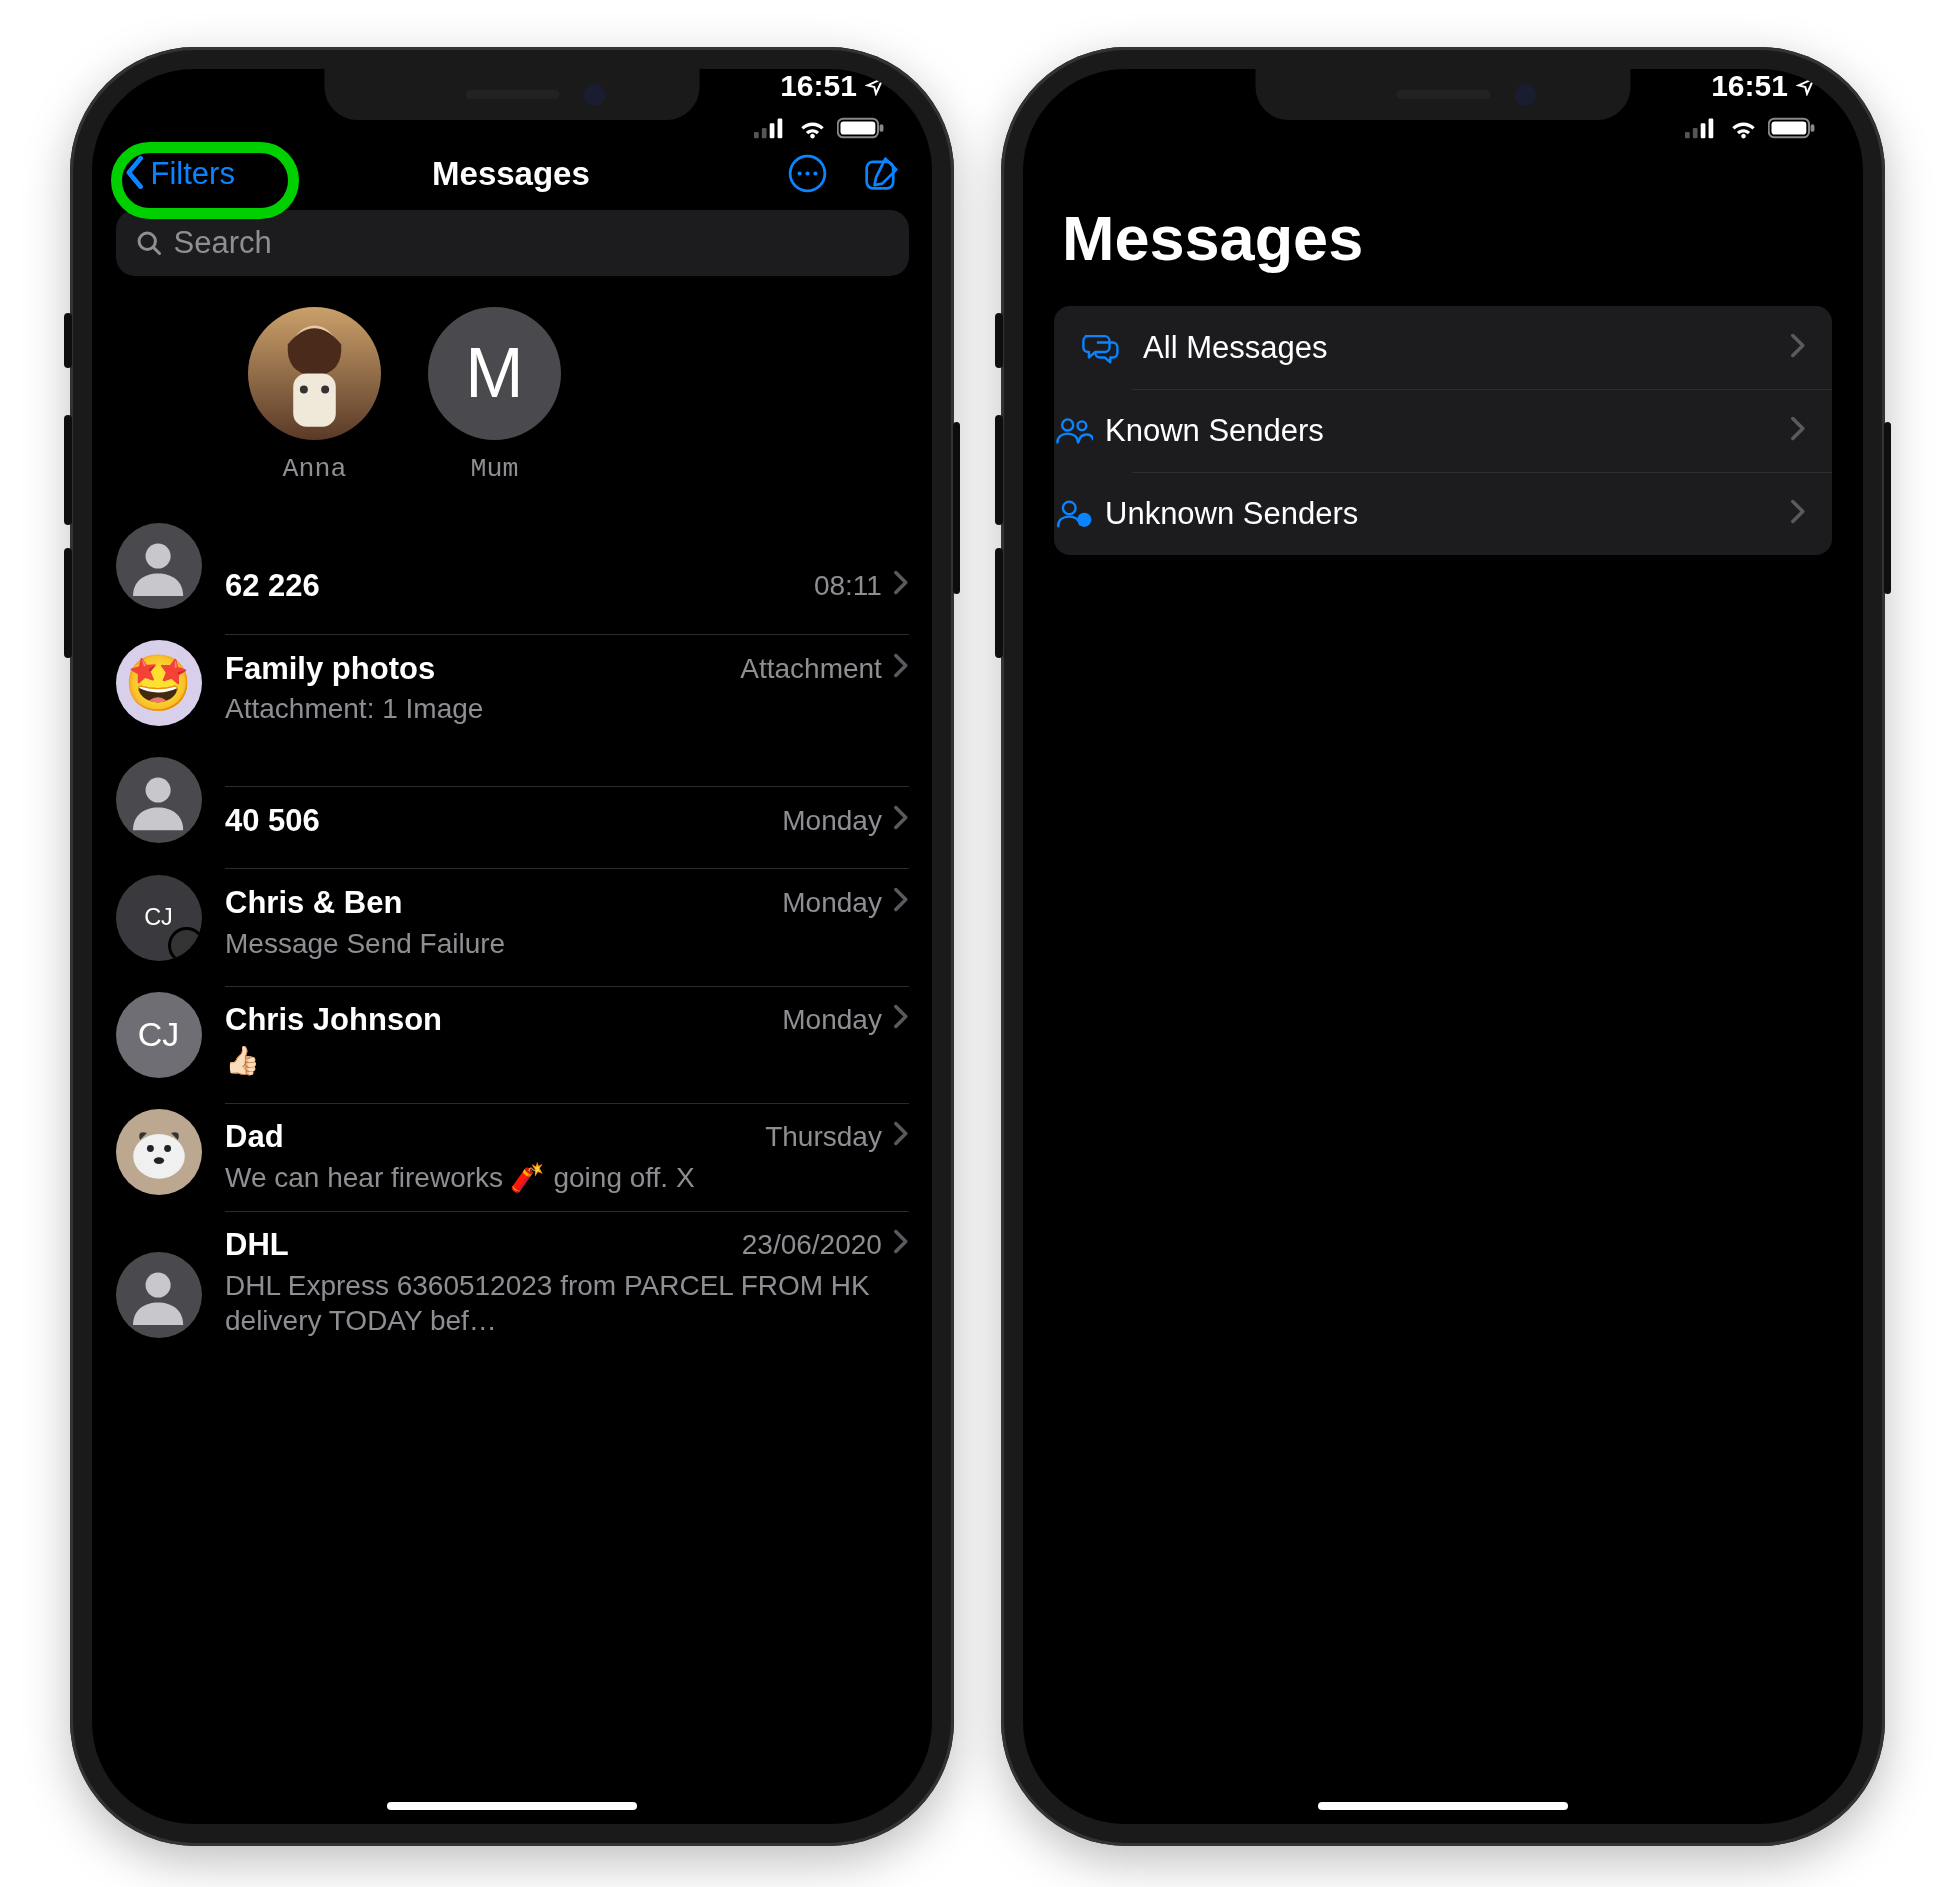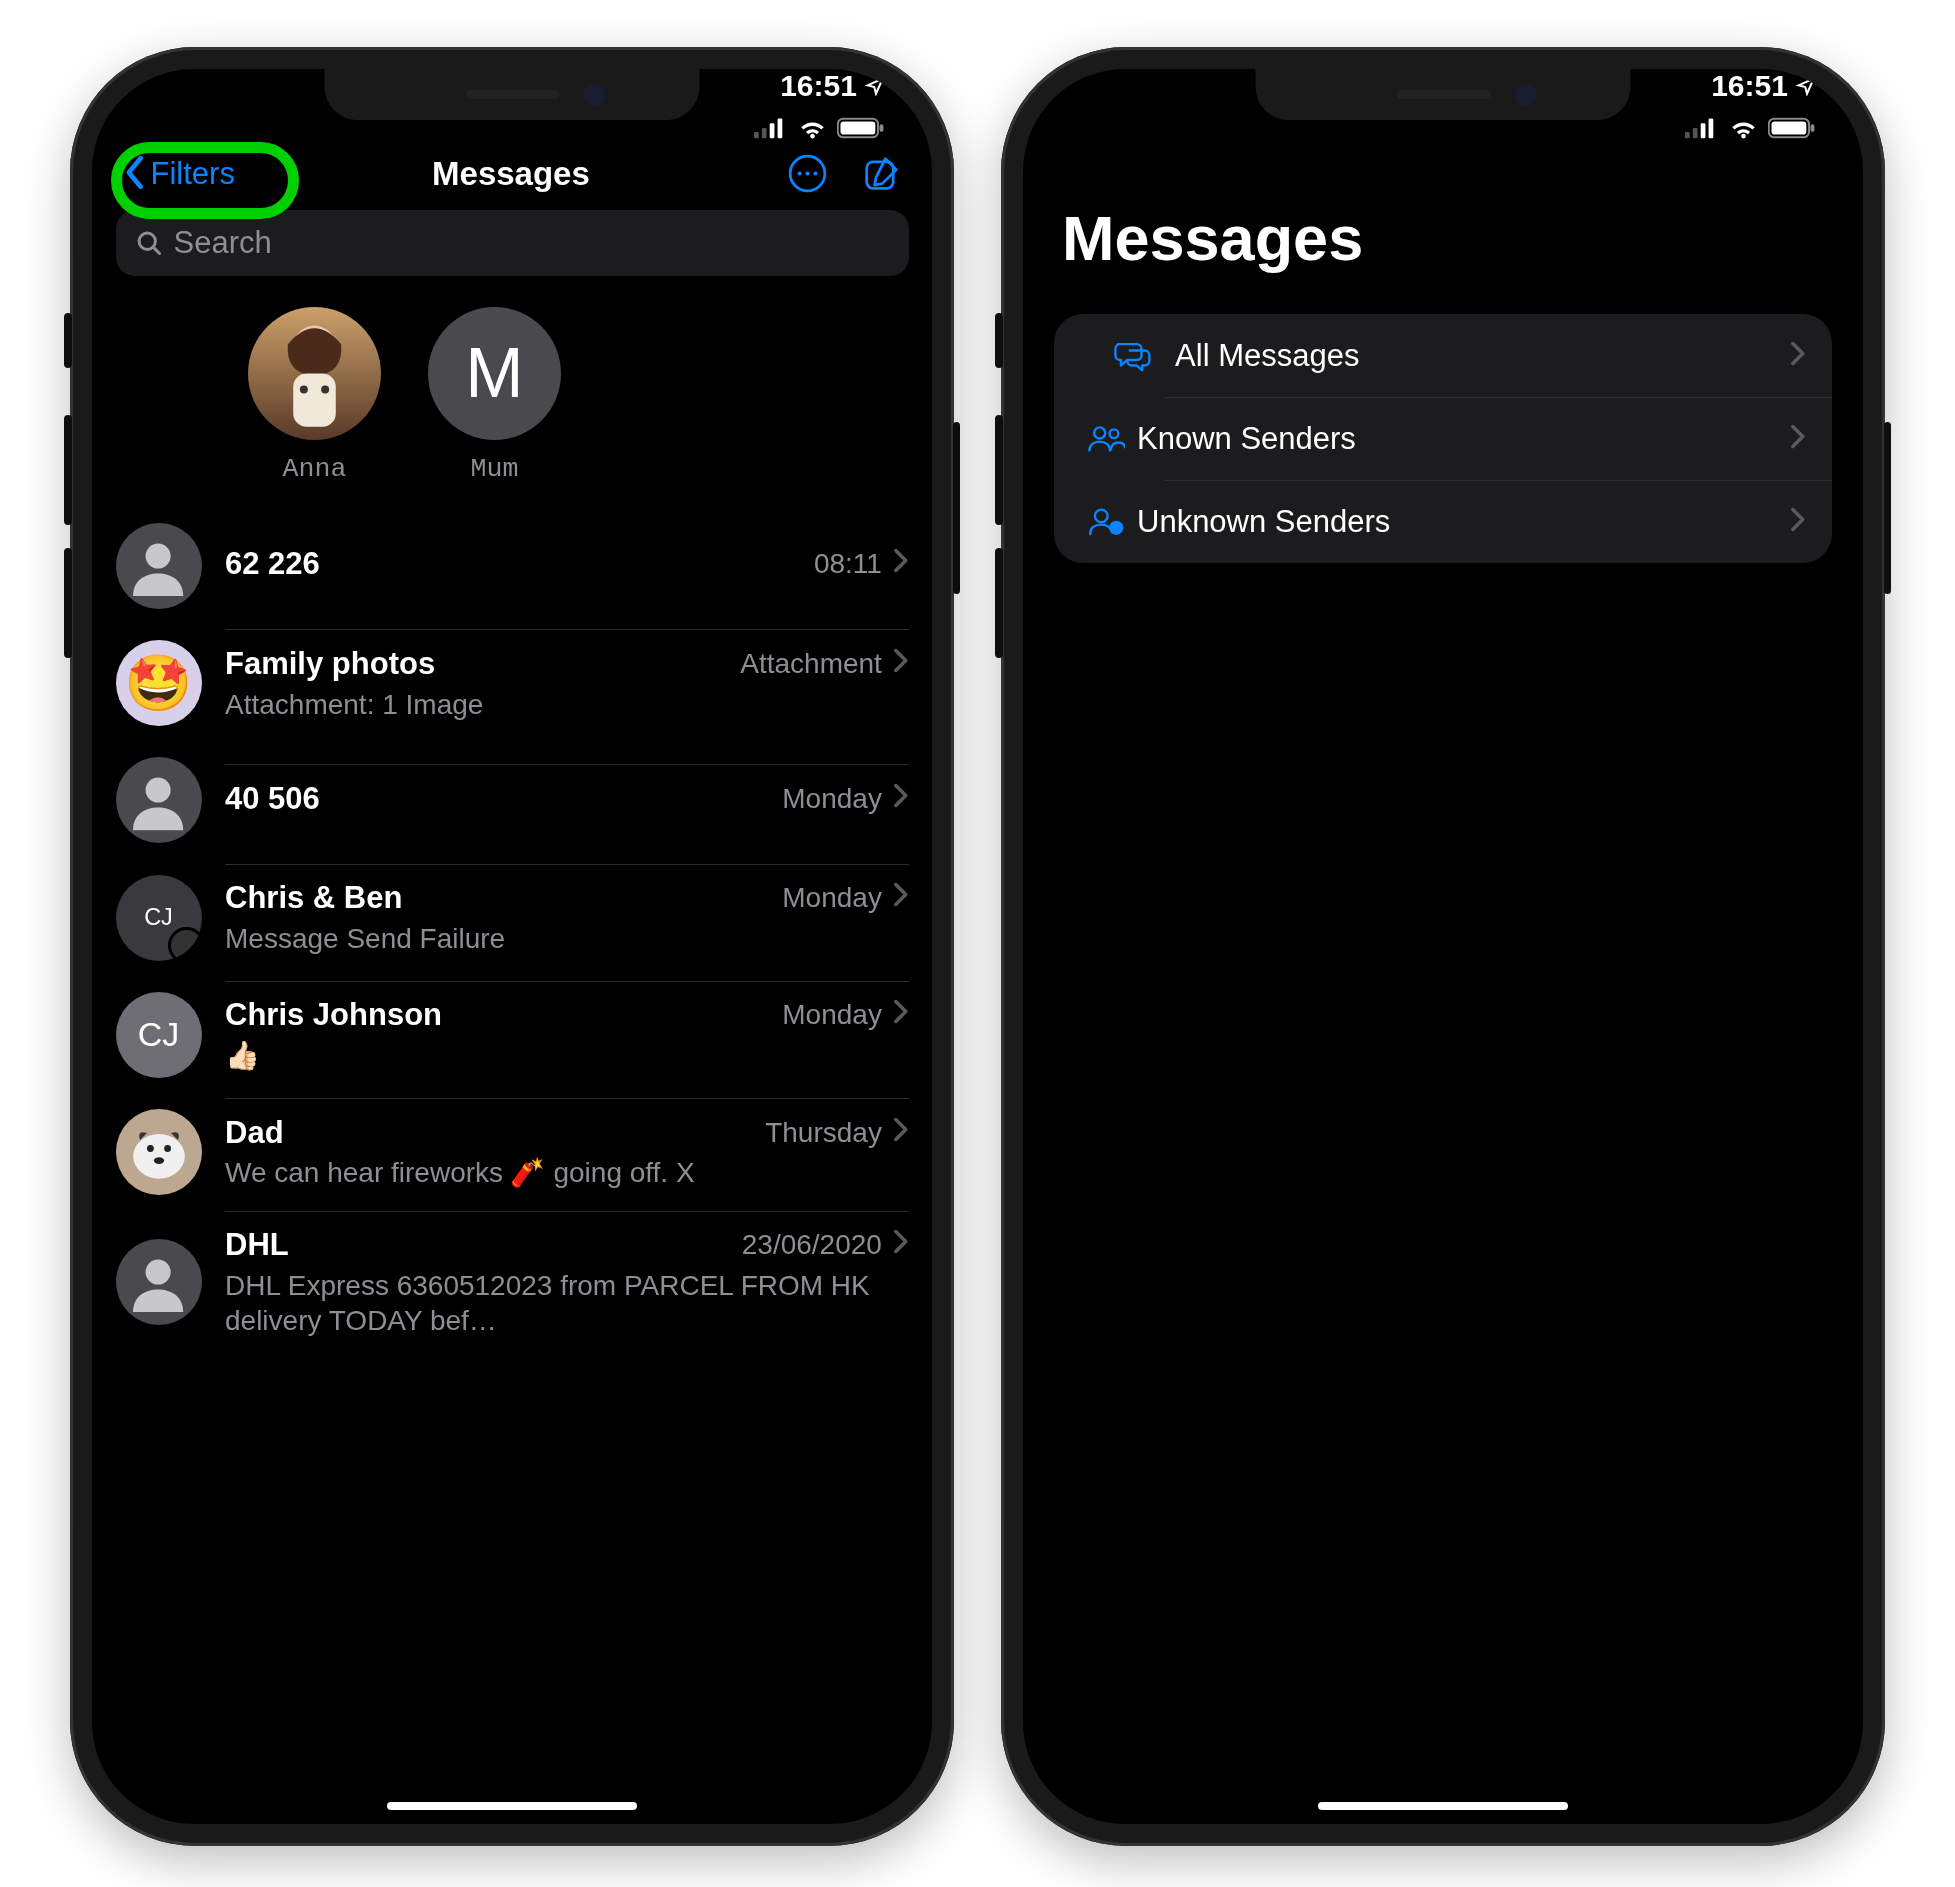--- a/index.html
+++ b/index.html
@@ -72,35 +72,35 @@
   .search-bar{
     margin:4.7px 23.5px 0;background:var(--search-bg);border-radius:19px;
     height:66px;display:flex;align-items:center;padding:0 19px;color:var(--dim);
     gap:11px;font-size:31px;
   }
   .pinned{display:flex;gap:47px;padding:31px 0 23.5px 156px;}
   .pin{display:flex;flex-direction:column;align-items:center;gap:14px;}
   .pin-avatar{width:133px;height:133px;border-radius:50%;background:#4a4a4e;display:flex;align-items:center;justify-content:center;font-size:70px;color:#fff;overflow:hidden;}
   .pin-label{color:var(--dim);font-size:26.6px;font-family:Liberation Mono, monospace;}
   .list{padding-left:23.5px;}
-  .row{display:flex;gap:23.5px;padding:15.6px 23.5px 15.6px 0;align-items:center;}
+  .row{display:flex;gap:23.5px;padding:15.6px 23.5px 15.6px 0;align-items:flex-end;}
   .row+.row .row-main{}
   .row .avatar{width:86px;height:86px;border-radius:50%;background:#4a4a4e;flex-shrink:0;display:flex;align-items:center;justify-content:center;font-size:34px;color:#fff;overflow:hidden;position:relative;}
   .row .row-main{flex:1;min-width:0;border-top:0.8px solid var(--sep);padding-top:15.6px;margin-top:-15.6px;}
   .row:first-child .row-main{border-top:none;}
   .row-line1{display:flex;align-items:center;gap:11px;}
   .row-name{font-weight:600;font-size:31px;flex:1;white-space:nowrap;overflow:hidden;text-overflow:ellipsis;}
   .row-date{color:var(--dim);font-size:28px;}
   .row-chev{color:#5a5a5e;}
   .row-preview{color:var(--dim);font-size:28px;margin-top:4.7px;line-height:1.25;
     display:-webkit-box;-webkit-line-clamp:2;-webkit-box-orient:vertical;overflow:hidden;}
 
   
   .large-title{font-weight:700;font-size:63px;padding:55px 39px 31px;}
-  .filter-list{margin:9px 31px;background:var(--cell-bg);border-radius:29px;overflow:hidden;padding-left:32px;}
+  .filter-list{margin:1px 31px;background:var(--cell-bg);border-radius:16px;overflow:hidden;}
   .filter-row{display:flex;align-items:center;gap:23.5px;padding:23.5px 26.6px;font-size:31px;}
   .filter-row+.filter-row{border-top:0.8px solid #2a2a2c;margin-left:78px;padding-left:0;}
   .filter-row+.filter-row{margin-left:0;border-top:none;position:relative;gap:12px;}
   .filter-row+.filter-row::before{content:"";position:absolute;left:78px;right:0;top:0;height:0.8px;background:#2e2e30;}
   .filter-icon{width:39px;display:flex;justify-content:center;color:var(--blue);}
   .filter-label{flex:1;}
   .filter-chev{color:#5a5a5e;}
 
   
   .avatar.person svg,.pin-avatar.person svg{width:70%;height:70%;}

